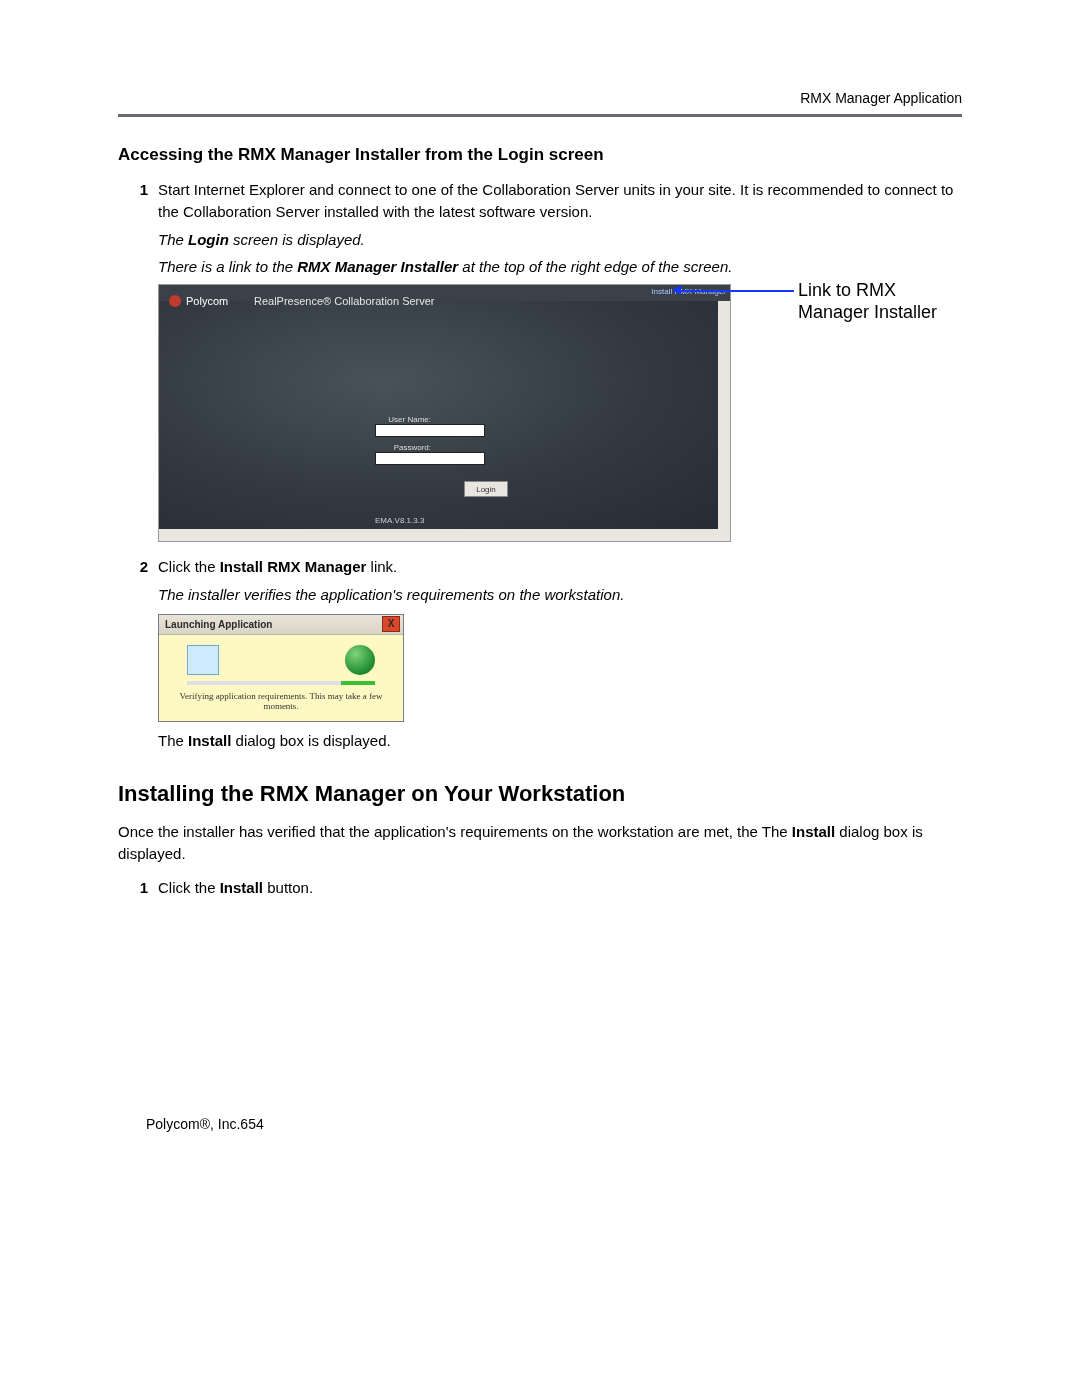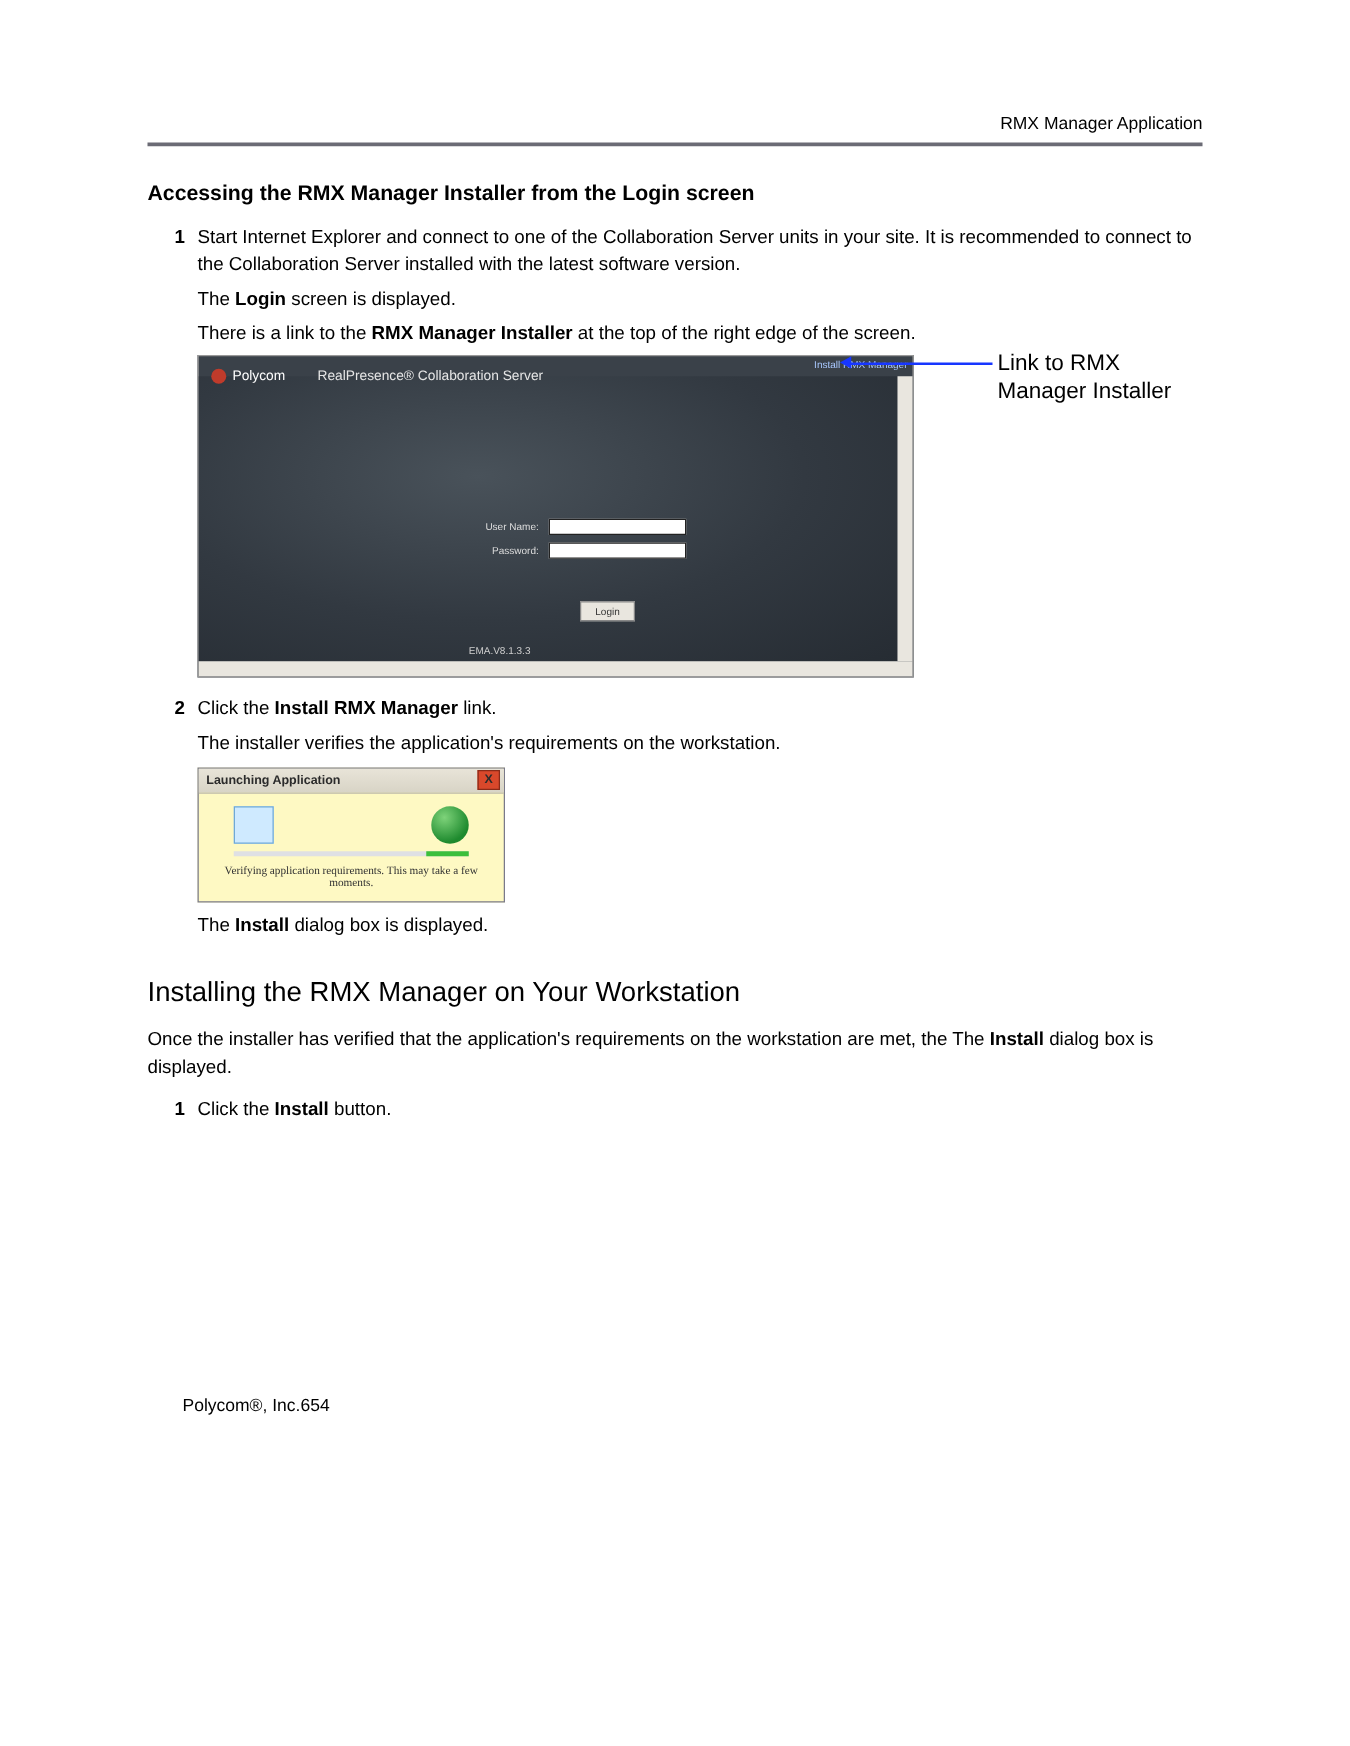--- a/index.html
+++ b/index.html
@@ -1,38 +1,38 @@
 <!DOCTYPE html>
 <html><head>
 <meta charset="utf-8">
 <style>
   html,body{margin:0;padding:0;background:#fff;}
   body{width:1080px;height:1397px;font-family:Arial,Helvetica,sans-serif;color:#000;position:relative;}
   .page{position:absolute;left:118px;top:90px;width:844px;}
   .header-title{text-align:right;font-size:14px;color:#000;margin-bottom:8px;}
   .hr{height:3px;background:#6b6b75;margin-bottom:28px;}
   .h3{font-size:17px;font-weight:bold;margin:0 0 14px 0;}
-  .h2{font-size:22px;font-weight:normal;margin:30px 0 14px 0;}
+  .h2{font-size:22px;font-weight:bold;margin:30px 0 14px 0;}
   .step{display:flex;margin:0 0 6px 0;font-size:15px;line-height:1.45;}
   .step .num{width:30px;flex:0 0 30px;text-align:right;font-weight:bold;padding-right:10px;}
   .step .txt{flex:1;}
-  .body-indent{margin-left:40px;font-size:15px;line-height:1.45;margin-bottom:6px;}
+  .body-indent{margin-left:40px;font-size:15px;line-height:1.45;margin-bottom:6px;font-style:italic;}
   .body-indent2{margin-left:40px;font-size:15px;line-height:1.45;margin-top:8px;margin-bottom:6px;}
   .p{font-size:15px;line-height:1.45;margin:0 0 12px 0;}
   b{font-weight:bold;}
 
   
   .fig1-wrap{position:relative;margin:6px 0 10px 40px;height:262px;width:800px;}
   .login-shot{position:absolute;left:0;top:0;width:573px;height:258px;background:#3a4149;border:1px solid #999;box-sizing:border-box;}
   .login-topbar{position:absolute;right:4px;top:2px;font-size:8px;color:#a9c8ff;}
   .login-brand{position:absolute;left:10px;top:10px;display:flex;align-items:center;color:#fff;font-size:11px;}
   .login-brand .dot{width:12px;height:12px;border-radius:50%;background:#c03b2b;margin-right:5px;display:inline-block;}
   .login-prod{position:absolute;left:95px;top:10px;color:#e6e6e6;font-size:11px;}
   .login-form{position:absolute;left:216px;top:130px;font-size:8px;color:#ddd;}
-  .login-row{display:flex;align-items:center;margin-bottom:6px;}
+  .login-row{display:flex;align-items:flex-start;margin-bottom:6px;flex-direction:column;}
   .login-row .lbl{width:56px;text-align:right;margin-right:8px;}
   .login-row .fld{width:108px;height:11px;background:#fff;border:1px solid #222;}
   .login-btn{position:absolute;left:305px;top:196px;width:42px;height:14px;background:#e9e6df;border:1px solid #888;font-size:8px;display:flex;align-items:center;justify-content:center;color:#333;}
   .login-ver{position:absolute;left:216px;bottom:16px;color:#cfcfcf;font-size:8px;}
   .login-scroll-r{position:absolute;right:0;top:16px;width:12px;bottom:12px;background:#e9e6df;}
   .login-scroll-b{position:absolute;left:0;bottom:0;right:0;height:12px;background:#e9e6df;}
   .login-fade{position:absolute;left:0;right:12px;top:16px;bottom:12px;background:radial-gradient(ellipse at 40% 35%,#49525a 0%,#323941 55%,#262c33 100%);}
 
   .callout-line{position:absolute;left:520px;top:6px;width:116px;height:2px;background:#1736ff;}
   .callout-arrow{position:absolute;left:514px;top:1px;width:0;height:0;border-top:5px solid transparent;border-bottom:5px solid transparent;border-right:9px solid #1736ff;}

